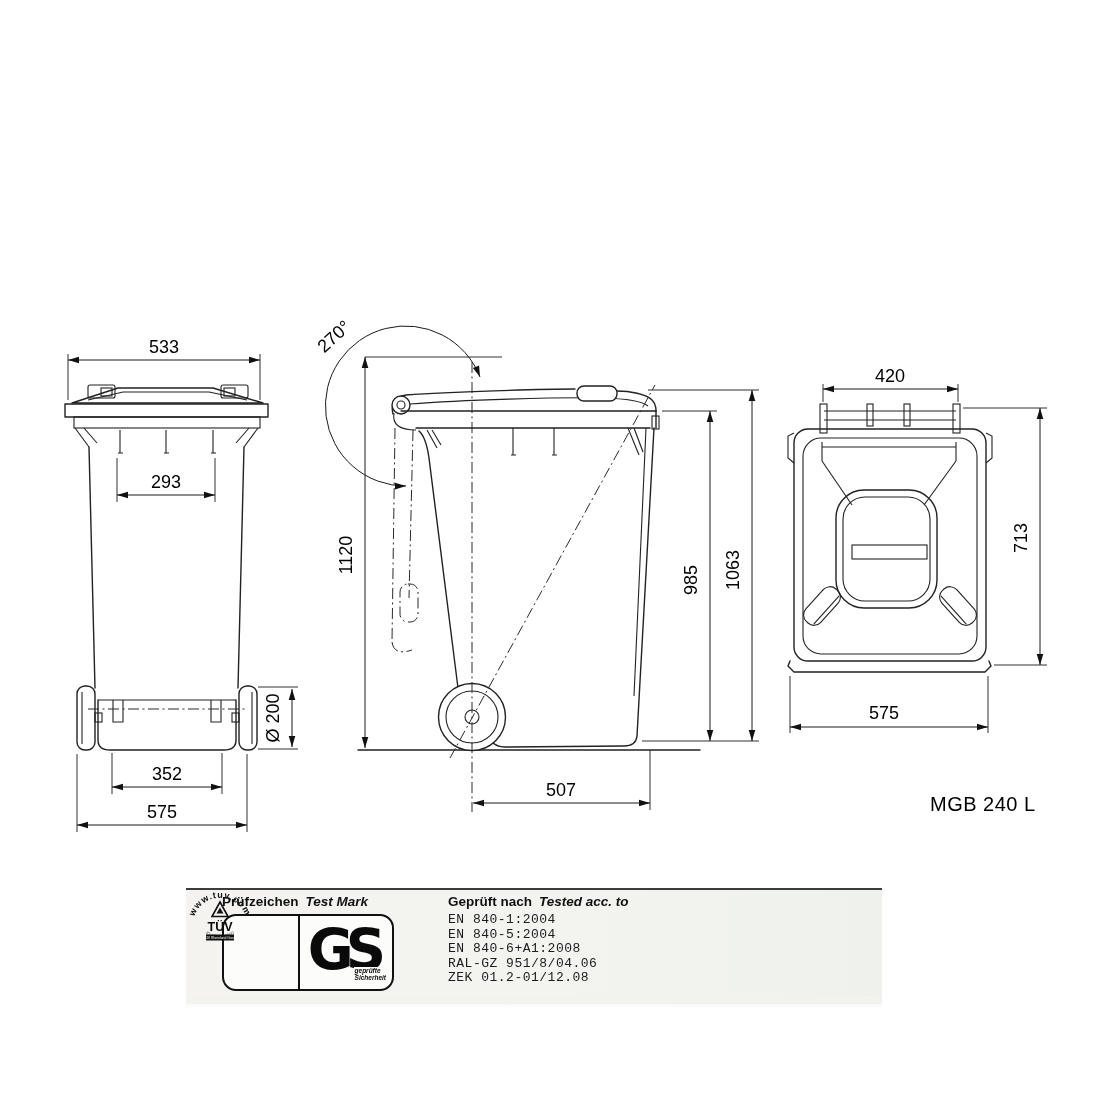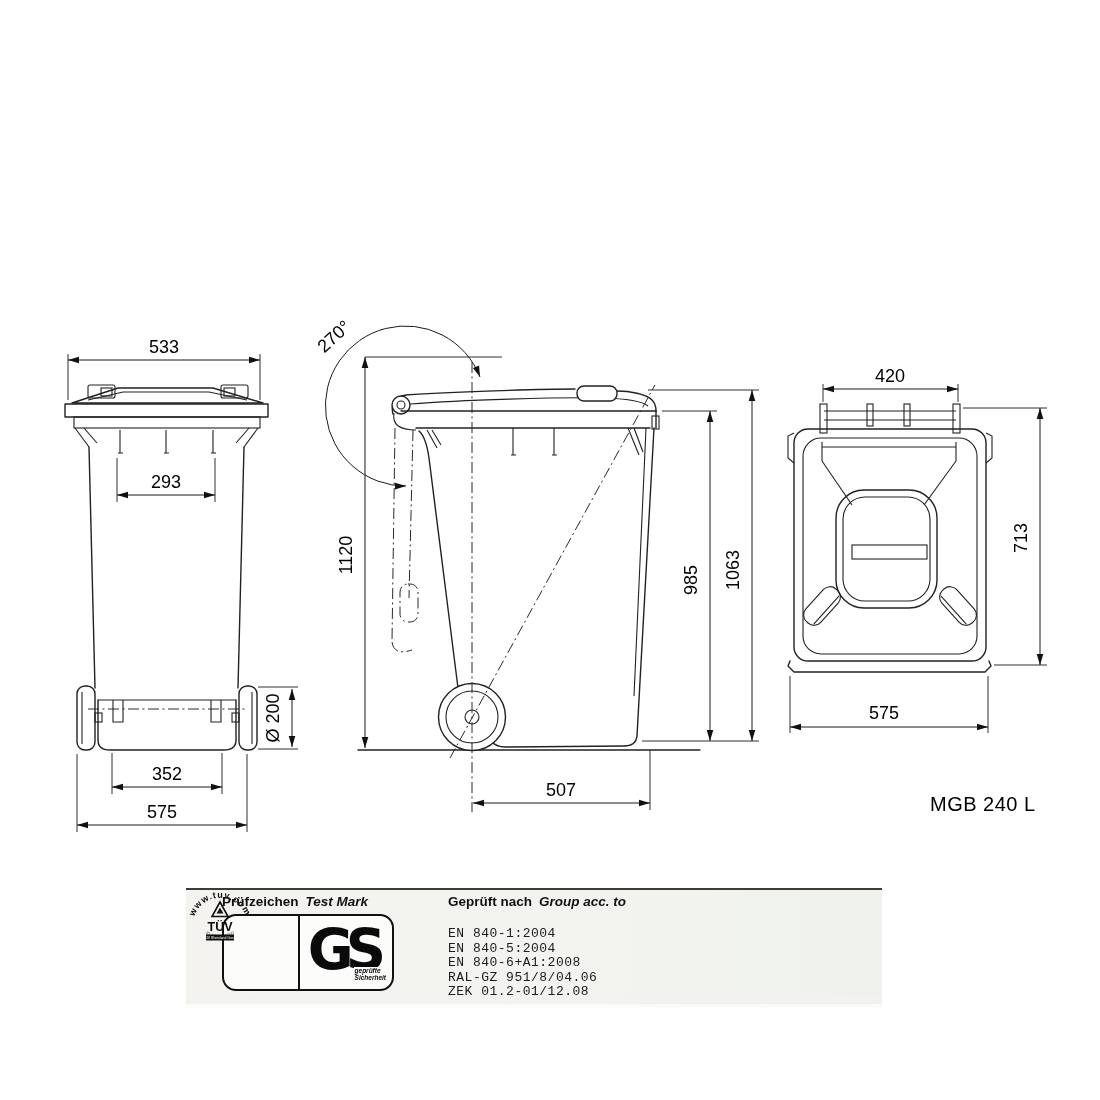--- a/index.html
+++ b/index.html
@@ -30,21 +30,21 @@
          display:flex;background:#fcfcfb;overflow:hidden;}
   .badge-tuv{width:74px;height:100%;border-right:2px solid #111;display:flex;
              align-items:center;justify-content:center;}
   .badge-gs{position:relative;flex:1;display:flex;align-items:center;justify-content:center;}
   .gs-letters{font-family:"DejaVu Sans",sans-serif;font-weight:bold;font-size:56px;
               letter-spacing:-8px;color:#0a0a0a;line-height:1;margin-top:-4px;margin-left:-6px;
               transform:scaleY(1.02);}
   .gs-cap{position:absolute;right:5px;bottom:8px;font-family:"Liberation Sans",sans-serif;
           font-weight:bold;font-style:italic;font-size:6.5px;line-height:7px;color:#0a0a0a;
           background:#fcfcfb;padding:0 1px;text-align:left;}
-  .std-list{margin-top:18px;}
+  .std-list{margin-top:4px;}
   .std{font-family:"Liberation Mono",monospace;font-size:13px;line-height:14.5px;
        color:#1c1c1c;letter-spacing:0.5px;white-space:pre;}
 </style>
 </head>
 <body>
 
 <div class="page">
 
 <svg width="1100" height="1100" viewBox="0 0 1100 1100">
   <defs>
@@ -294,21 +294,21 @@
         <div class="gs-letters">GS</div>
         <div class="gs-cap">
           <div>geprüfte</div>
           <div>Sicherheit</div>
         </div>
       </div>
     </div>
   </div>
   <div class="cert-right">
     <div class="cert-h">
-      <span>Geprüft nach</span><span class="en">Group acc. to</span>
+      <span>Geprüft nach</span><span class="en">Tested acc. to</span>
     </div>
     <div class="std-list">
       <div class="std">EN 840-1:2004</div>
       <div class="std">EN 840-5:2004</div>
       <div class="std">EN 840-6+A1:2008</div>
       <div class="std">RAL-GZ 951/8/04.06</div>
       <div class="std">ZEK 01.2-01/12.08</div>
     </div>
   </div>
 </div>

